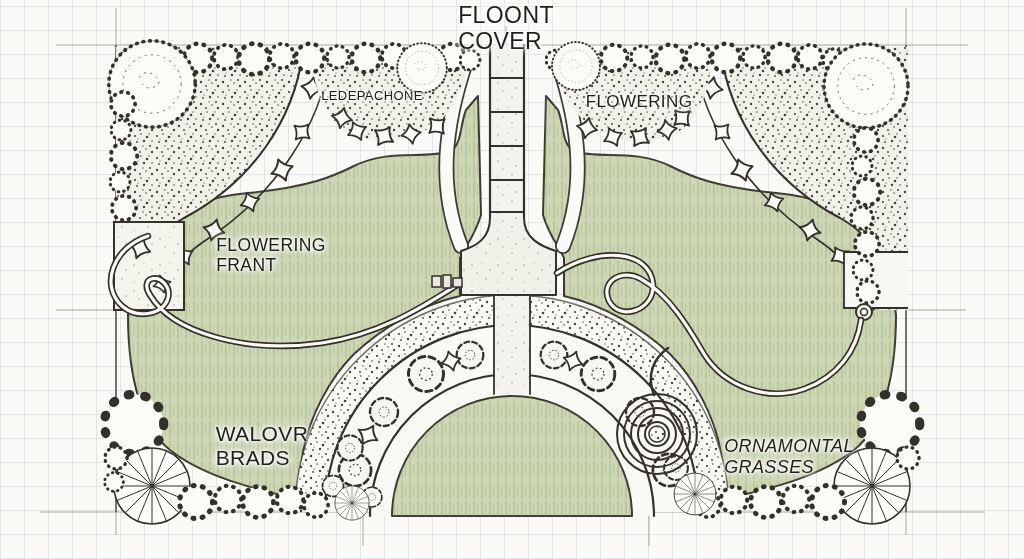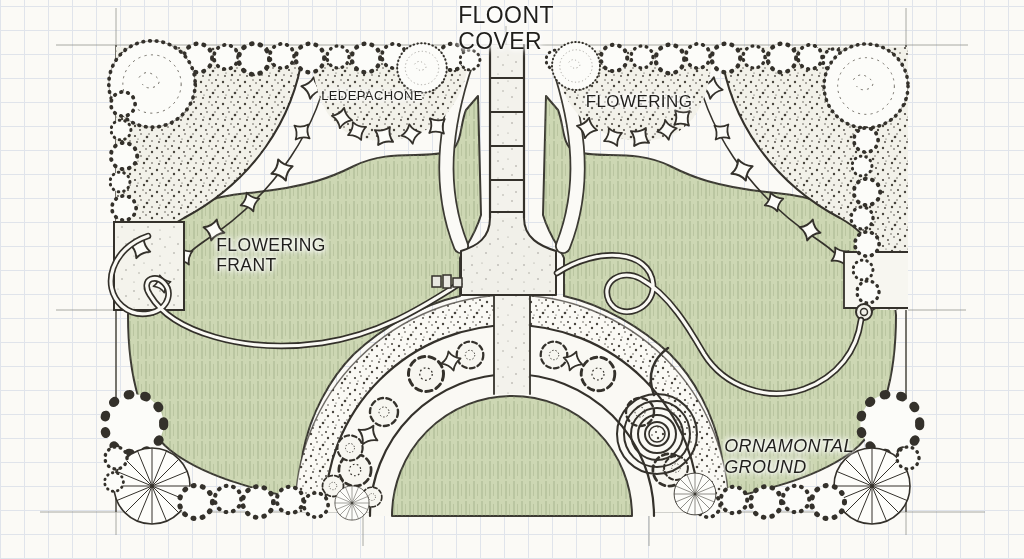--- a/index.html
+++ b/index.html
@@ -337,18 +337,22 @@
 <div class="lbl" id="lbl-ledepachone">
   <span>LEDEPACHONE</span>
 </div>
 <div class="lbl" id="lbl-perennials">
   <span>FLOWERING</span>
 </div>
 <div class="lbl" id="lbl-flowering">
   <span>FLOWERING</span><br>
   <span>FRANT</span>
 </div>
+<div class="lbl" id="lbl-walovr">
+  <span>WALOVR</span><br>
+  <span>BRADS</span>
+</div>
 <div class="lbl" id="lbl-ornamental">
   <span>ORNAMONTAL</span><br>
-  <span>GROUND</span>
+  <span>GRASSES</span>
 </div>
 
 </div>
 
 </body></html>

